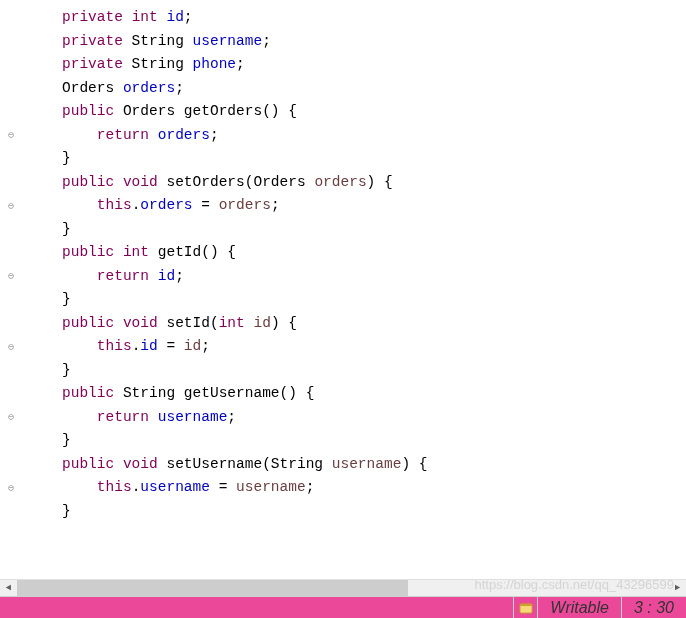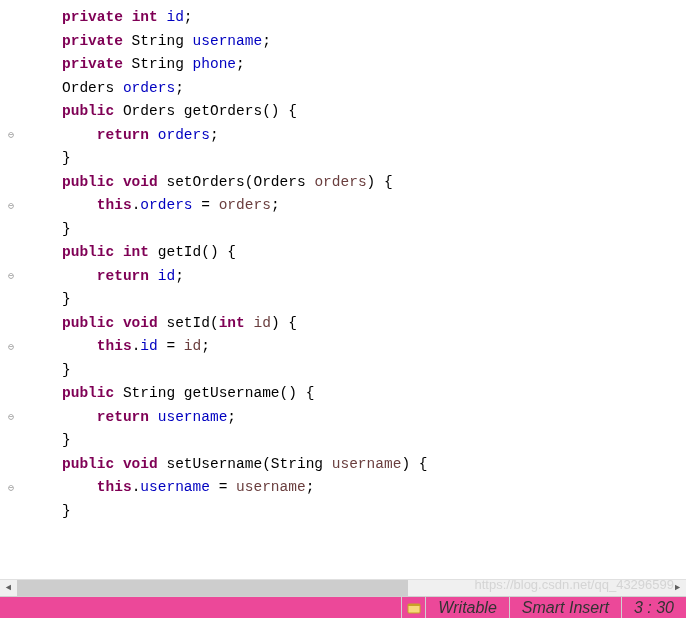--- a/index.html
+++ b/index.html
@@ -31,21 +31,21 @@
       color: #9e9e9e;
       font-size: 10px;
     }
     .code {
       flex: 1;
       padding: 6px 0 0 40px;
       line-height: 23.5px;
       white-space: pre;
       color: #000;
     }
-    .kw { color: #7f0055; font-weight: bold; }
+    .kw { color: #7f0055; font-weight: normal; }
     .fld { color: #0000c0; }
     .var { color: #6a3e3e; }
     .scrollbar-h {
       position: absolute;
       bottom: 22px;
       left: 0;
       right: 0;
       height: 17px;
       background: #f0f0f0;
       border-top: 1px solid #e0e0e0;
@@ -146,17 +146,16 @@
 </div>
 
 <div class="status-bar">
   <div class="status-icon">
     <svg width="14" height="14" viewBox="0 0 14 14">
         <rect x="1" y="3" width="12" height="9" rx="1" fill="#f6d87a" stroke="#c9a227"></rect>
         <rect x="1" y="3" width="12" height="2" fill="#c9a227"></rect>
       </svg>
   </div>
   <div class="status-cell">Writable</div>
-  <div class="status-cell">Smart Insert</div>
   <div class="status-cell">3 : 30</div>
 </div>
 
 <div class="watermark">https://blog.csdn.net/qq_43296599</div>
 
 </body></html>

